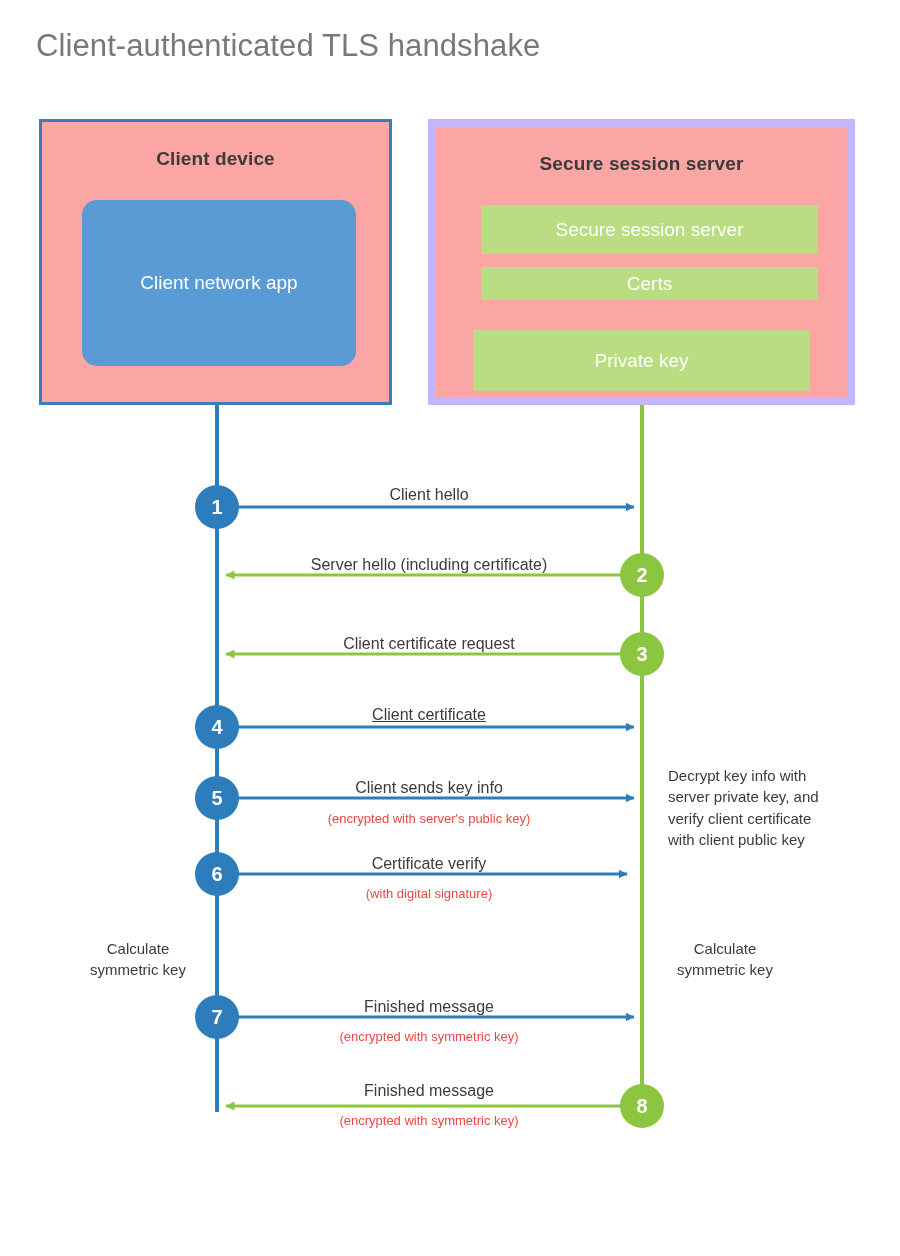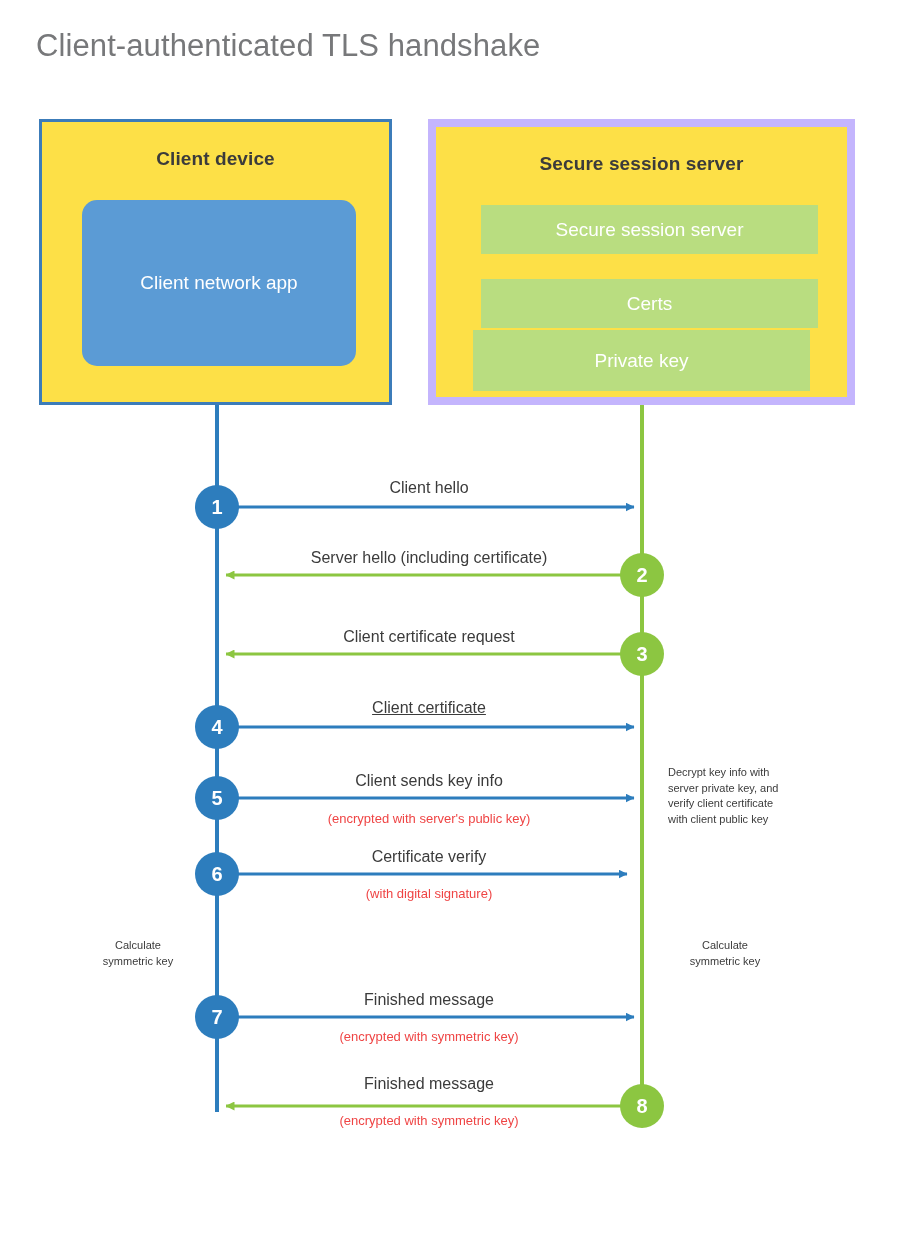--- a/index.html
+++ b/index.html
@@ -27,21 +27,21 @@
     font-size: 31px;
     font-weight: 400;
     color: #77787a;
     letter-spacing: 0.1px;
     white-space: nowrap;
   }
 
   
   .frame {
     position: absolute;
-    background: #fde047;
+    background: #fca5a5;
     box-sizing: border-box;
     text-decoration: underline;
   }
   .frame-client {
     left: 39px;
     top: 119px;
     width: 353px;
     height: 286px;
     border: 3px solid #3c7cb9;
   }
@@ -88,23 +88,23 @@
   }
   .server-mod-box {
     left: 45px;
     top: 78px;
     width: 337px;
     height: 49px;
     background: #b9dd80;
   }
   .server-certs-box {
     left: 45px;
-    top: 152px;
+    top: 140px;
     width: 337px;
-    height: 49px;
+    height: 33px;
     background: #b9dd80;
   }
   .server-pkey-box {
     left: 37px;
     top: 203px;
     width: 337px;
     height: 61px;
     background: #b9dd80;
   }
 
@@ -135,34 +135,35 @@
   .circle-server { background: #8cc641; }
 
   
   .msg-label {
     position: absolute;
     text-align: center;
     font-size: 16px;
     color: #3b3b3b;
     white-space: nowrap;
     transform: translateX(-50%);
+    margin-top: 7px;
   }
   .msg-sub {
     position: absolute;
     text-align: center;
     font-size: 13px;
     color: #ef4444;
     white-space: nowrap;
     transform: translateX(-50%);
   }
 
   
   .side-note {
     position: absolute;
-    font-size: 11px;
+    font-size: 15px;
     line-height: 1.42;
     color: #3b3b3b;
   }
   .note-left {
     text-align: center;
     transform: translateX(-50%);
   }
   .note-right {
     text-align: left;
   }

